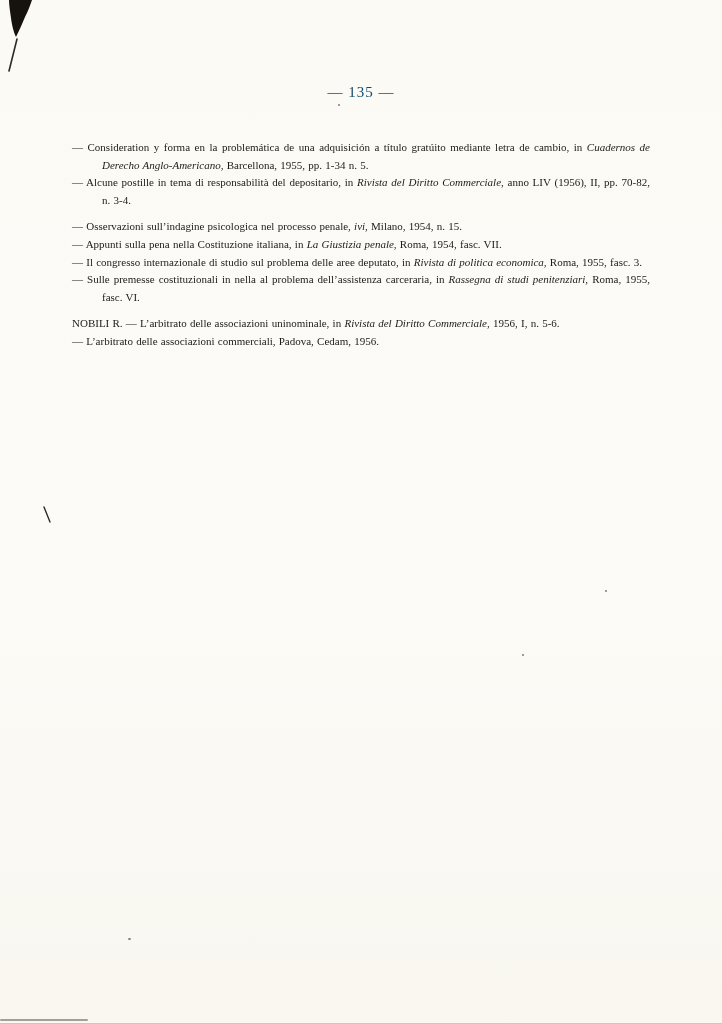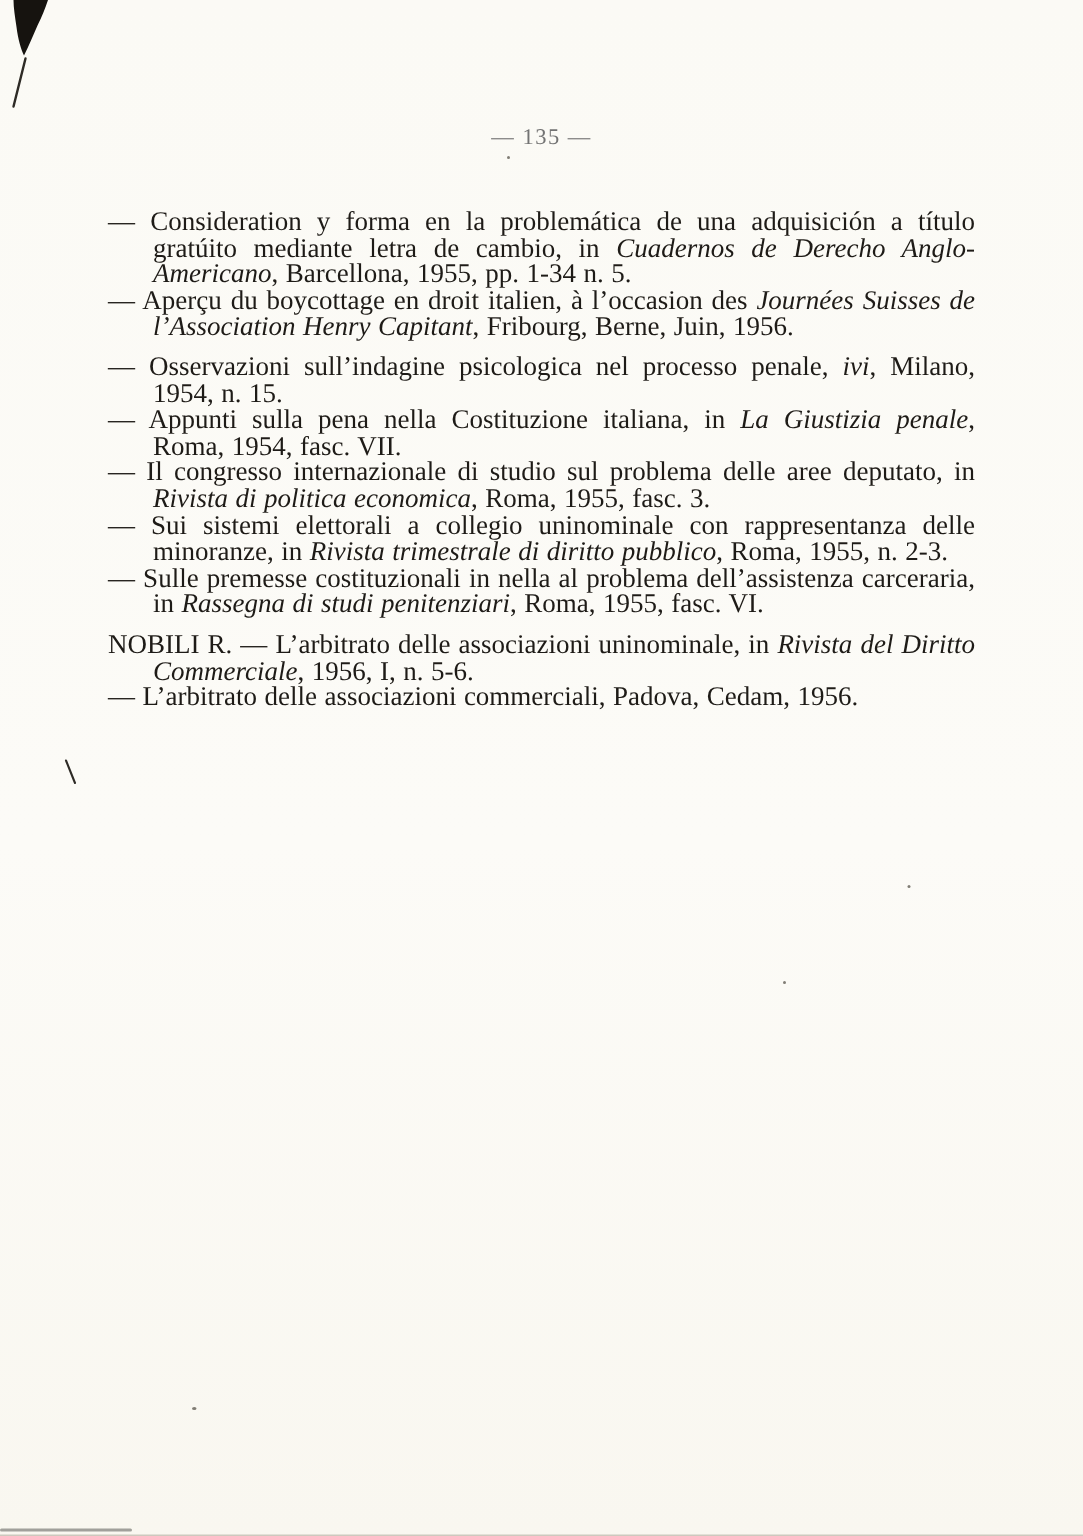--- a/index.html
+++ b/index.html
@@ -13,33 +13,33 @@
     color: #1e1b17;
   }
   .page-number {
     position: absolute;
     top: 84px;
     left: 72px;
     width: 578px;
     text-align: center;
     font-size: 15px;
     letter-spacing: 1px;
-    color: #737373;
+    color: #0c4a6e;
   }
   .content {
     position: absolute;
     top: 139px;
     left: 72px;
     width: 578px;
   }
   .entry {
     margin: 0;
     padding-left: 30px;
     text-indent: -30px;
-    font-size: 18px;
+    font-size: 11px;
     line-height: 17.6px;
     text-align: justify;
     word-spacing: 0.5px;
   }
   .group + .group { margin-top: 9px; }
   .it { font-style: italic; }
   .sc { font-variant: small-caps; letter-spacing: 0.3px; }
 
   .corner-artifact { position: absolute; top: 0; left: 6px; }
   .stray-mark { position: absolute; left: 42px; top: 506px; }
@@ -62,27 +62,26 @@
   .speck-4 { left: 605px; top: 590px; }
 </style>
 </head>
 <body>
 
 <div class="page-number">— 135 —</div>
 
 <div class="content">
     <div class="group">
       <p class="entry"><span class="">— Consideration y forma en la problemática de una adquisición a título gratúito mediante letra de cambio, in </span><span class="it">Cuadernos de Derecho Anglo-Americano</span><span class="">, Barcellona, 1955, pp. 1-34 n. 5.</span></p>
-      <p class="entry"><span class="">— Aperçu du boycottage en droit italien, à l’occasion des </span><span class="it">Journées Suisses de l’Association Henry Capitant</span><span class="">, Fribourg, Berne, Juin, 1956.</span></p>
+      <p class="entry"><span class="">— Alcune postille in tema di responsabilità del depositario, in </span><span class="it">Rivista del Diritto Commerciale</span><span class="">, anno LIV (1956), II, pp. 70-82, n. 3-4.</span></p>
     </div>
     <div class="group">
       <p class="entry"><span class="">— Osservazioni sull’indagine psicologica nel processo penale, </span><span class="it">ivi</span><span class="">, Milano, 1954, n. 15.</span></p>
       <p class="entry"><span class="">— Appunti sulla pena nella Costituzione italiana, in </span><span class="it">La Giustizia penale</span><span class="">, Roma, 1954, fasc. VII.</span></p>
       <p class="entry"><span class="">— Il congresso internazionale di studio sul problema delle aree deputato, in </span><span class="it">Rivista di politica economica</span><span class="">, Roma, 1955, fasc. 3.</span></p>
-      <p class="entry"><span class="">— Sui sistemi elettorali a collegio uninominale con rappresentanza delle minoranze, in </span><span class="it">Rivista trimestrale di diritto pubblico</span><span class="">, Roma, 1955, n. 2-3.</span></p>
       <p class="entry"><span class="">— Sulle premesse costituzionali in nella al problema dell’assistenza carceraria, in </span><span class="it">Rassegna di studi penitenziari</span><span class="">, Roma, 1955, fasc. VI.</span></p>
     </div>
     <div class="group">
       <p class="entry"><span class="">NOBILI R. — L’arbitrato delle associazioni uninominale, in </span><span class="it">Rivista del Diritto Commerciale</span><span class="">, 1956, I, n. 5-6.</span></p>
       <p class="entry"><span class="">— L’arbitrato delle associazioni commerciali, Padova, Cedam, 1956.</span></p>
     </div>
   </div>
 
 <svg class="corner-artifact" width="34" height="78" viewBox="0 0 34 78" aria-hidden="true">
   <path d="M3,0 L26,0 C24,6 22,11 19,17 C16,24 13,31 10,37 C8,33 6,26 5,18 C4,11 3,5 3,0 Z" fill="#16130f"></path>

